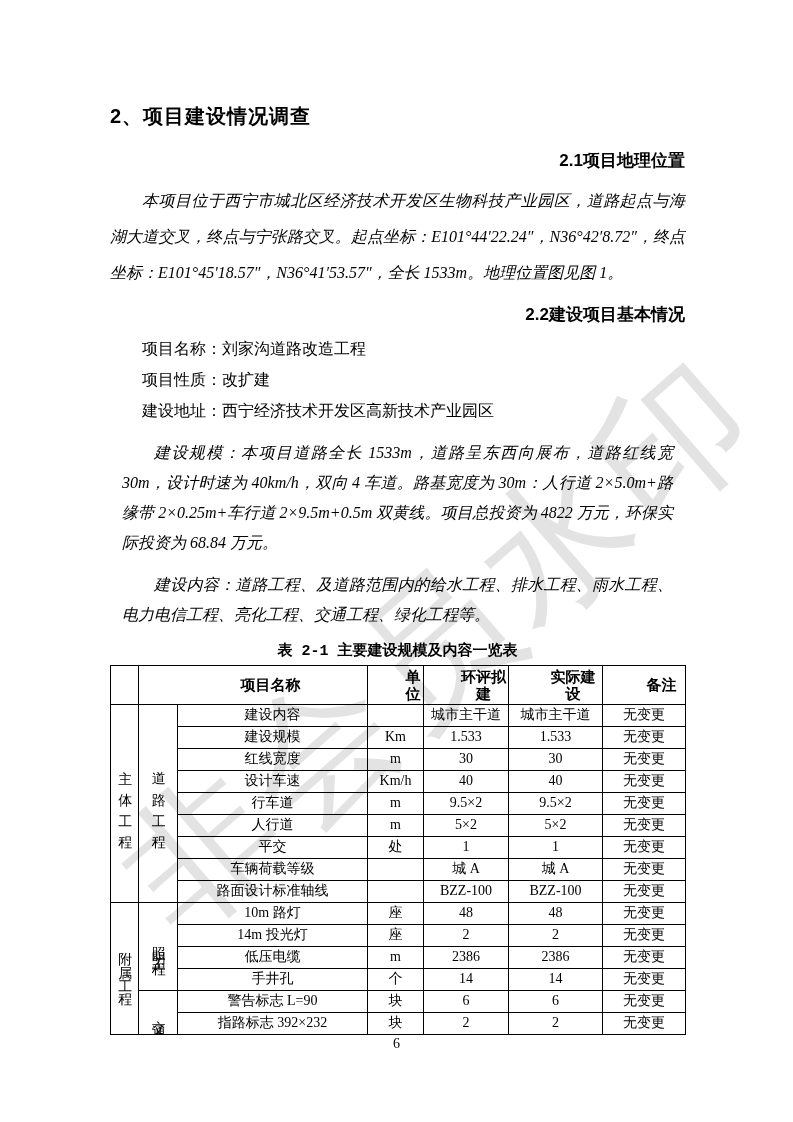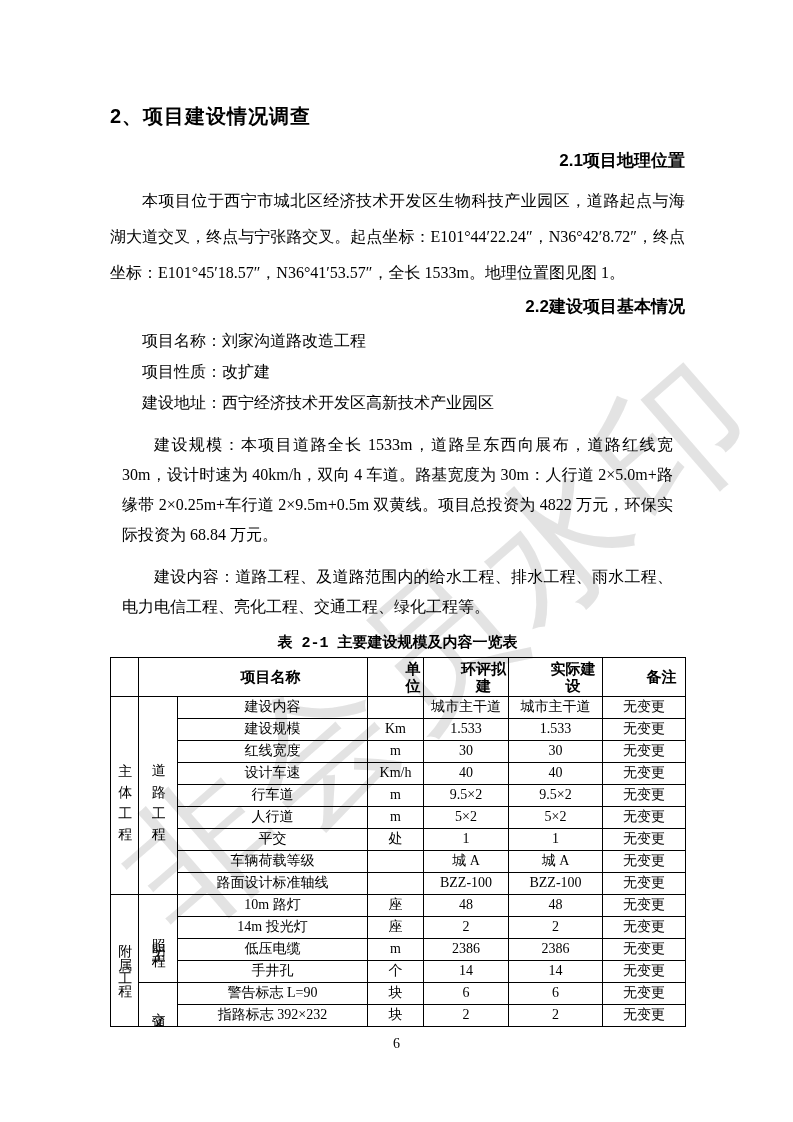--- a/index.html
+++ b/index.html
@@ -36,25 +36,26 @@
     line-height:1.3; letter-spacing:1px;
     margin:0 0 20px 0;
   }
   h2.sub {
     font-family:"Liberation Sans", sans-serif;
     font-size:17px; font-weight:bold;
     line-height:24px;
     margin:0 0 10px 0;
     text-align:right;
   }
-  h2.sub.second { margin-top:4px; margin-bottom:6px; }
+  h2.sub.second { margin-top:12px; margin-bottom:6px; }
   p.body-para {
     font-size:16px; line-height:36px;
     text-align:justify; text-indent:2em;
     margin:0 0 4px 0;
+    font-style:italic;
   }
   p.body-para.tight { line-height:30px; margin:12px; }
   p.info { font-size:16px; line-height:31px; margin:0; text-indent:2em; }
   .table-title {
     font-family:Liberation Mono, monospace;
     font-weight:bold; font-size:15px;
     text-align:center;
     margin:2px 0 3px 0;
     line-height:20px;
   }

